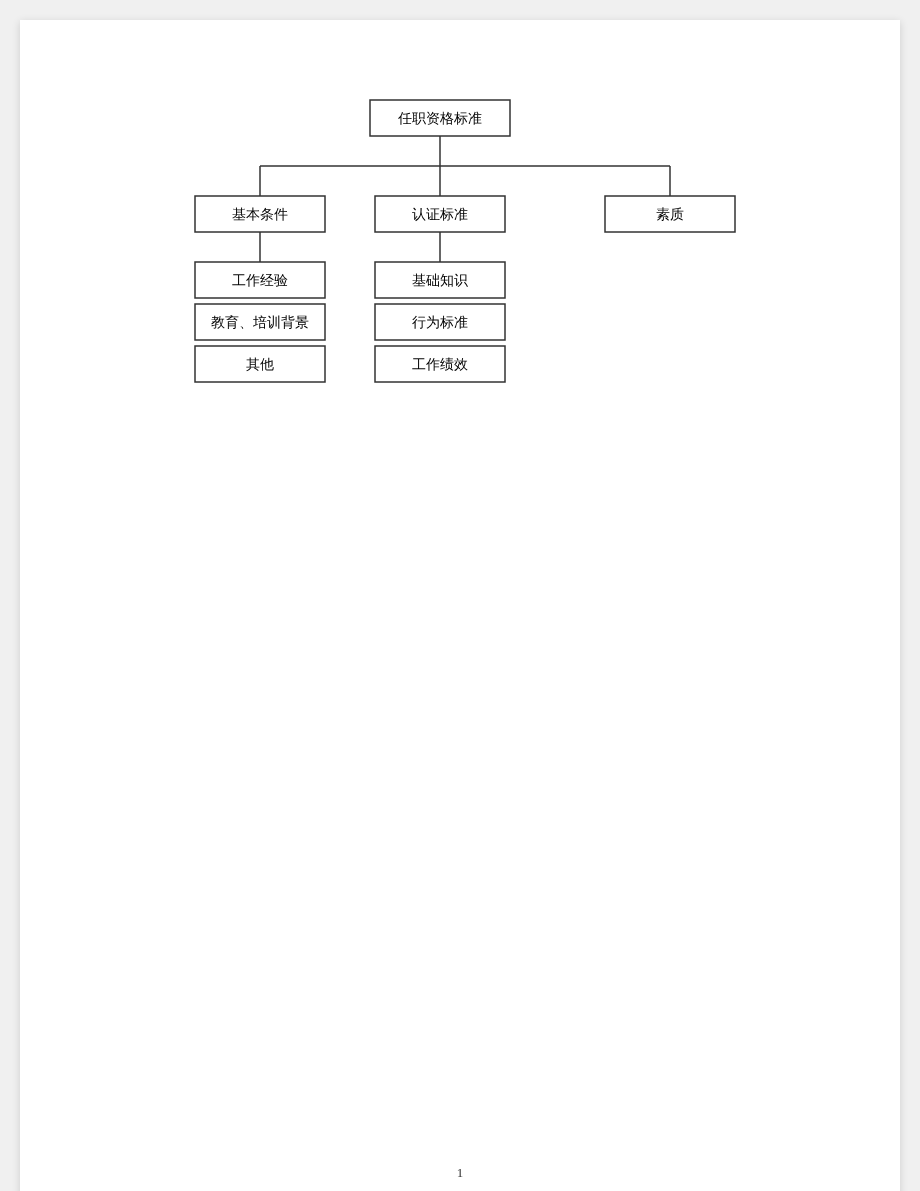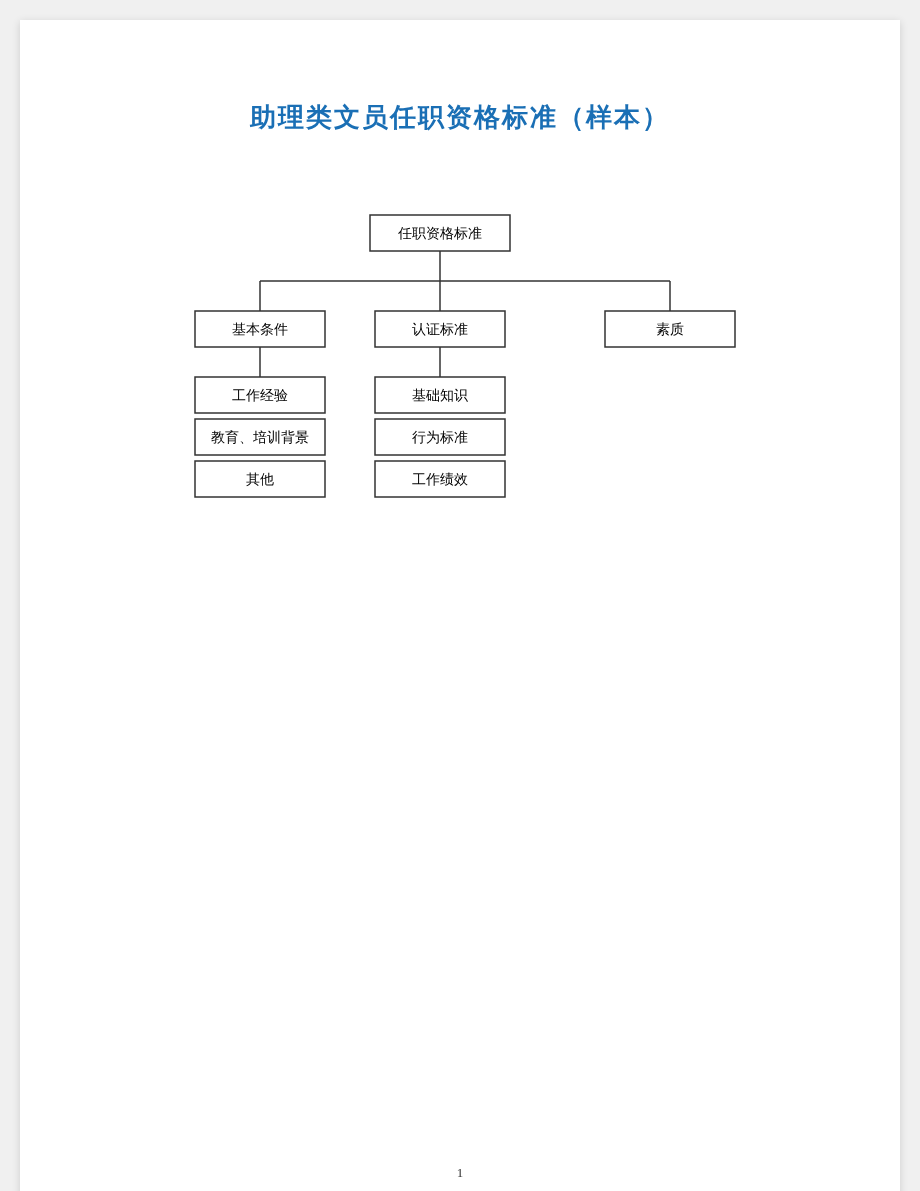--- a/index.html
+++ b/index.html
@@ -56,21 +56,20 @@
     
     svg {
       overflow: visible;
     }
   </style>
 </head>
 <body>
 
 <div class="page">
 
-  <h1 class="page-title">助理类文员任职资格标准（样本）</h1>
 
   <div class="tree-svg-container">
     <svg width="680" height="420">
 
       <rect x="270" y="20" width="140" height="36" fill="white" stroke="#333" stroke-width="1.5"></rect>
       <text x="340" y="43" text-anchor="middle" font-size="14" font-family="SimSun,宋体,Microsoft YaHei,serif">任职资格标准</text>
 
       <line x1="340" y1="56" x2="340" y2="86" stroke="#333" stroke-width="1.5"></line>
 
       <line x1="160" y1="86" x2="570" y2="86" stroke="#333" stroke-width="1.5"></line>

